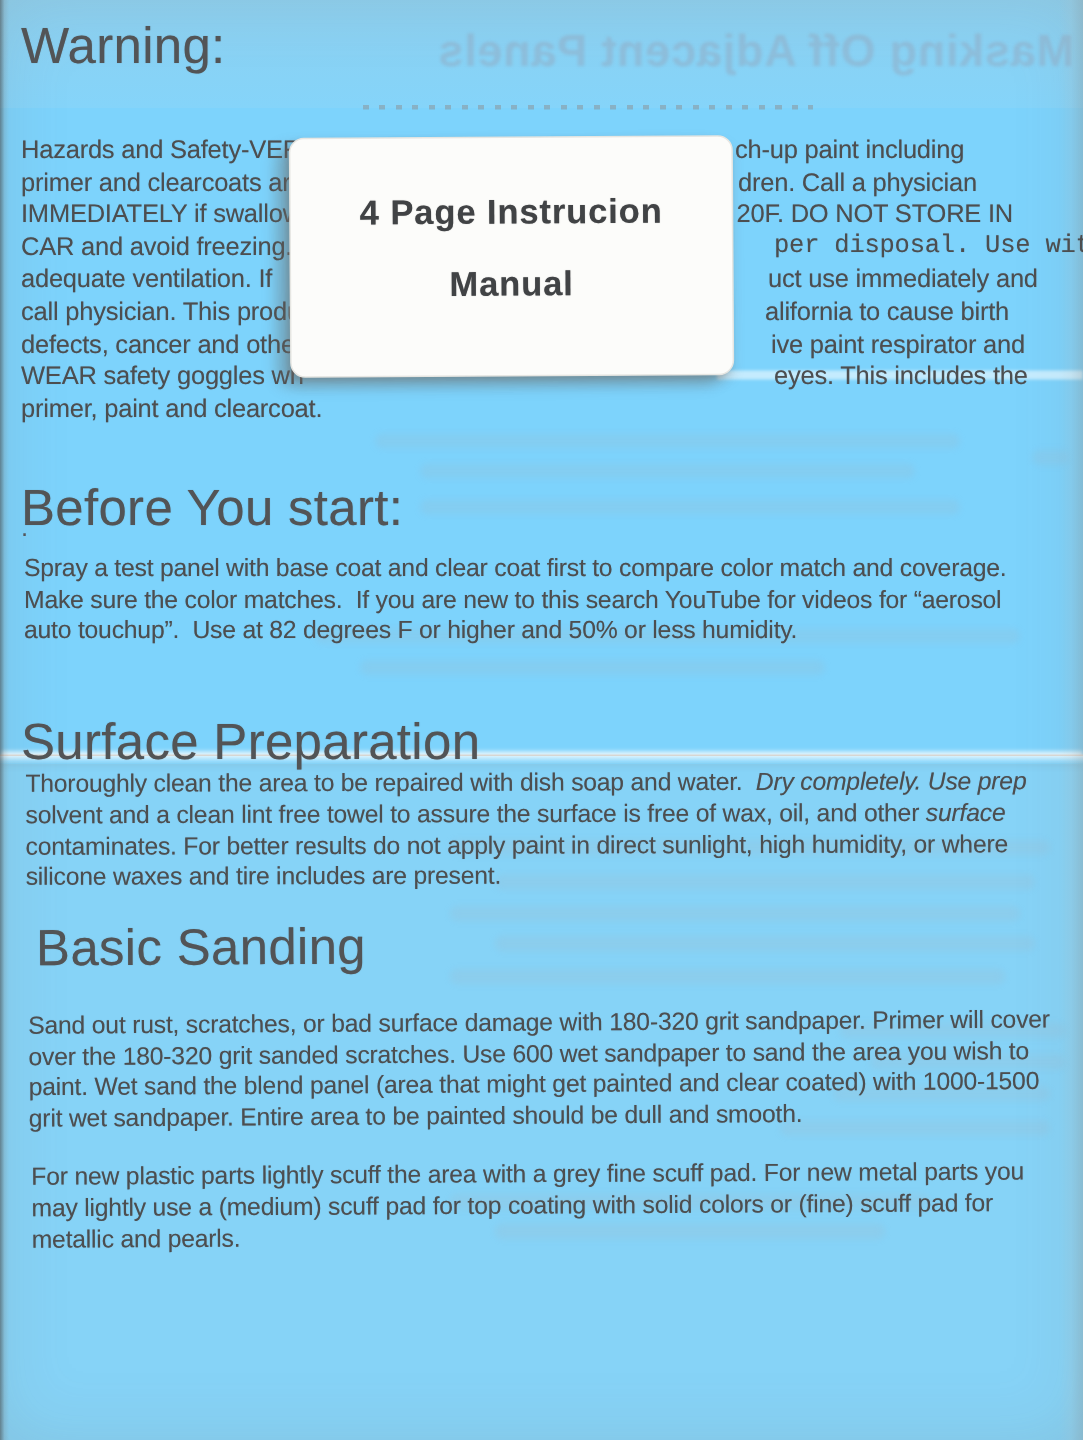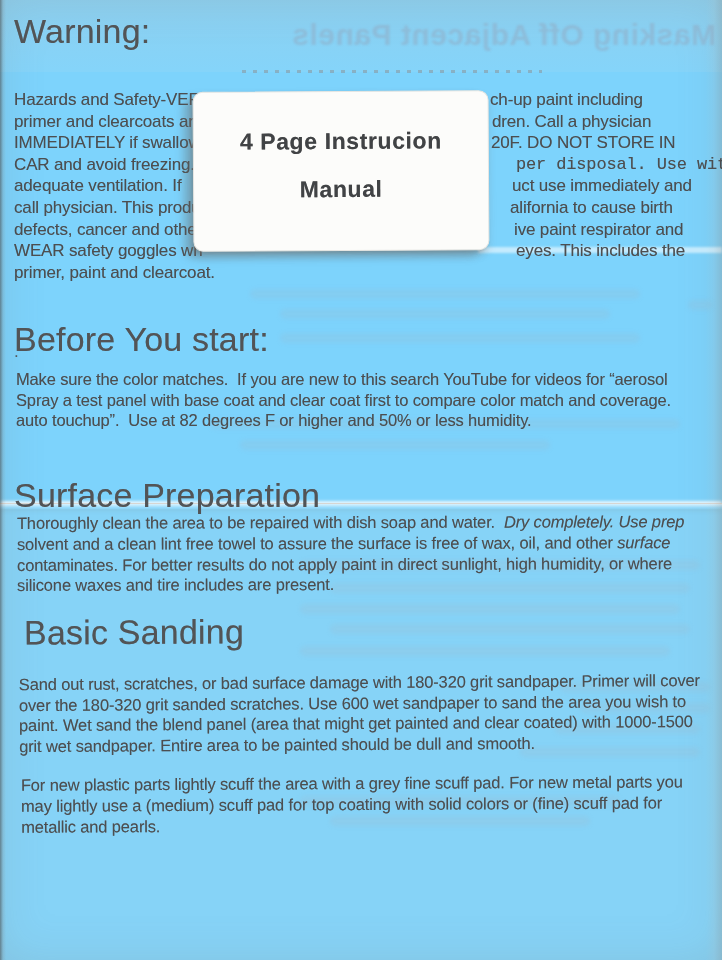--- a/index.html
+++ b/index.html
@@ -114,22 +114,22 @@
     </div>
 
   <div class="sticker">
     <div class="st st1">4 Page Instrucion</div>
     <div class="st st2">Manual</div>
   </div>
 
   <h1 class="h h-before">Before You start:</h1>
   <div class="stray-dot">.</div>
   <div class="para p2">
+      <div class="ln">Spray a test panel with base coat and clear coat first to compare color match and coverage.</div>
       <div class="ln">Make sure the color matches.  If you are new to this search YouTube for videos for “aerosol</div>
-      <div class="ln">Spray a test panel with base coat and clear coat first to compare color match and coverage.</div>
       <div class="ln">auto touchup”.  Use at 82 degrees F or higher and 50% or less humidity.</div>
     </div>
 
   <h1 class="h h-surface">Surface Preparation</h1>
   <div class="para p3">
       <div class="ln"><span>Thoroughly clean the area to be repaired with dish soap and water.  </span><span class="it">Dry completely. Use prep</span></div>
       <div class="ln"><span>solvent and a clean lint free towel to assure the surface is free of wax, oil, and other </span><span class="it">surface</span></div>
       <div class="ln"><span>contaminates. For better results do not apply paint in direct sunlight, high humidity, or where</span></div>
       <div class="ln"><span>silicone waxes and tire includes are present.</span></div>
     </div>

